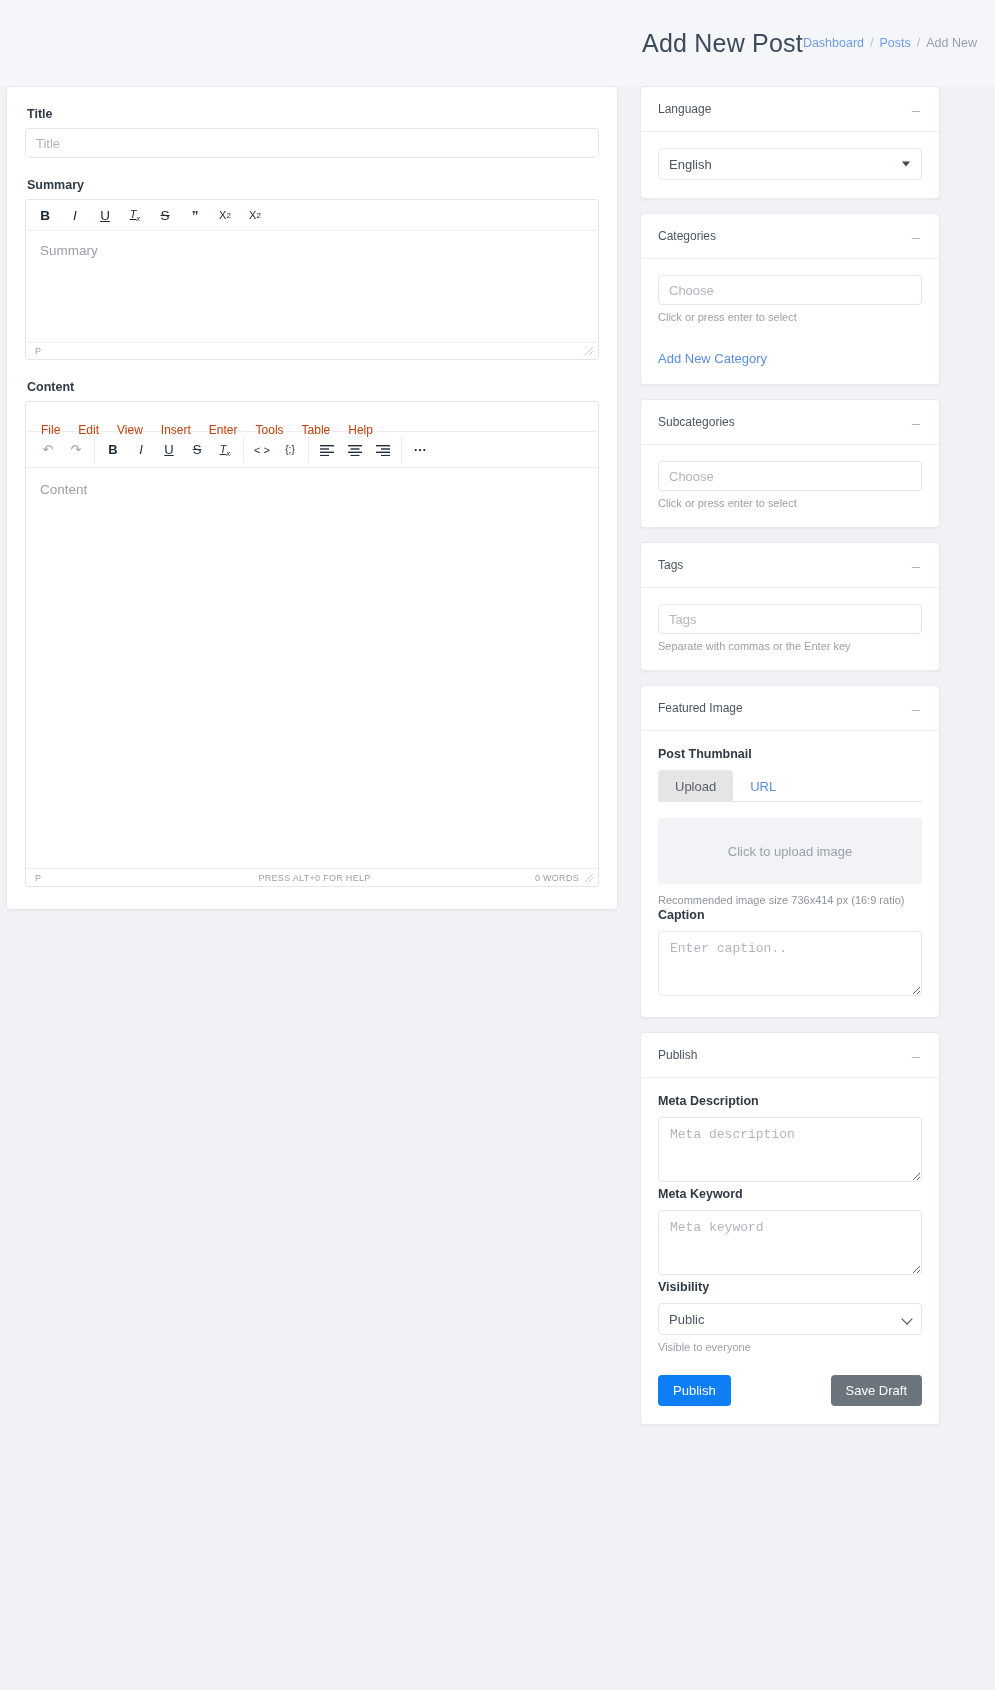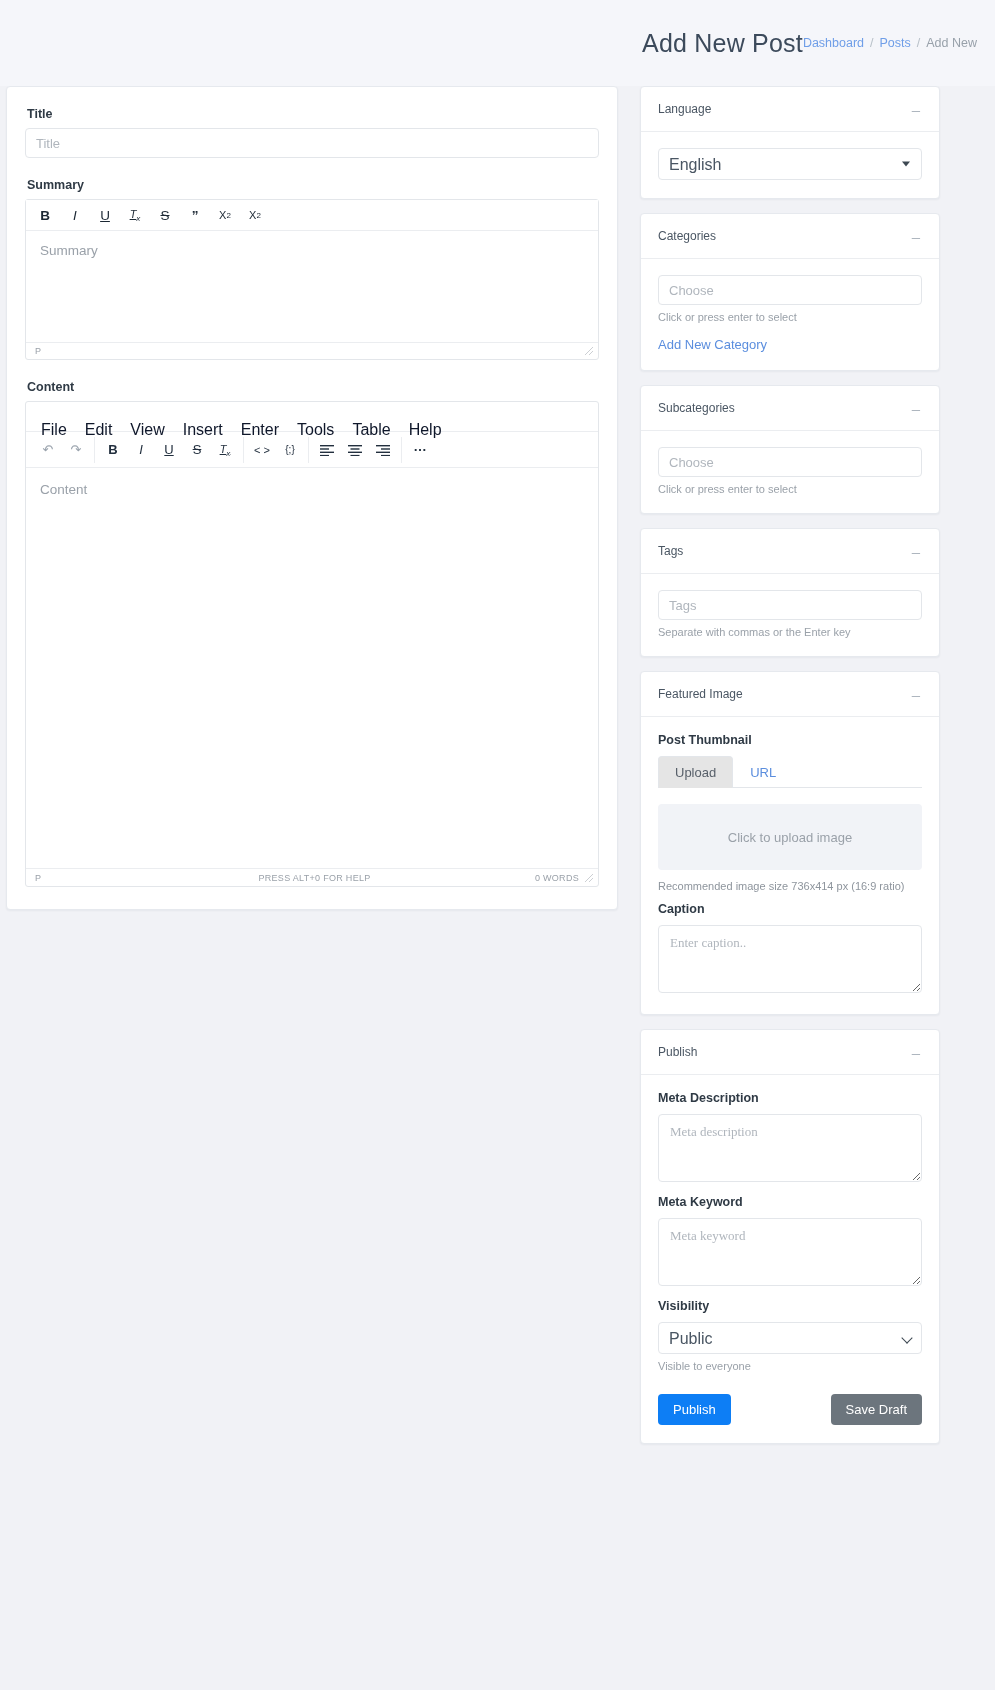--- a/index.html
+++ b/index.html
@@ -89,21 +89,21 @@
       linear-gradient(135deg, transparent 0 72%, #9aa1a9 72% 80%, transparent 80% 100%);
   }
 
   
   .mce { border: 1px solid #e3e6ea; border-radius: 3px; background: #fff; }
   .mce-menubar {
     height: 30px; display: flex; align-items: center; gap: 0;
     padding: 0 6px; border-bottom: 1px solid #ebedf0;
   }
   .mce-menuitem {
-    padding: 3px 9px; font-size: 16px; color: #0f172a; cursor: pointer; border-radius: 3px; margin-top: 27px;
+    padding: 3px 9px; font-size: 12px; color: #c2410c; cursor: pointer; border-radius: 3px; margin-top: 27px;
   }
   .mce-toolbar {
     height: 36px; display: flex; align-items: center;
     padding: 0 4px; border-bottom: 1px solid #ebedf0;
   }
   .tgroup { display: flex; align-items: center; padding: 0 4px; }
   .tgroup + .tgroup { border-left: 1px solid #ebedf0; }
   .tbtn {
     width: 28px; height: 26px; display: flex; align-items: center; justify-content: center;
     color: #222f3e; font-size: 13px; cursor: pointer; border-radius: 3px; user-select: none;
@@ -128,66 +128,66 @@
   .panel-title { font-size: 12px; color: #4a5663; font-weight: 400; }
   .panel-collapse {
     color: #aeb6bf; font-size: 15px; line-height: 1; cursor: pointer; padding: 0 2px;
   }
   .panel-body { padding: 16px 17px 18px 17px; }
 
   .select-native {
     width: 100%; height: 32px;
     border: 1px solid #e3e6ea; border-radius: 4px;
     padding: 3px 28px 3px 10px;
-    font-family: inherit; font-size: 16px; color: #4a5663;
+    font-family: inherit; font-size: 13px; color: #4a5663;
     background: #fff; outline: none;
     -webkit-appearance: none; appearance: none;
   }
   .select-wrap { position: relative; }
   .caret-tri {
     position: absolute; right: 12px; top: 50%; transform: translateY(-50%);
     width: 0; height: 0; pointer-events: none;
     border-left: 4.5px solid transparent; border-right: 4.5px solid transparent;
     border-top: 5.5px solid #3d4852;
   }
   .caret-chev {
     position: absolute; right: 11px; top: 50%; margin-top: -4px;
     width: 8px; height: 8px; pointer-events: none;
     border-right: 1.6px solid #3d4852; border-bottom: 1.6px solid #3d4852;
     transform: rotate(45deg);
   }
   .hint { font-size: 11px; color: #9aa1a9; margin-top: 6px; }
   .link-blue {
-    display: inline-block; margin-top: 14px;
+    display: inline-block; margin-top: 28px;
     color: #5b8ede; font-size: 13px; text-decoration: none; cursor: pointer;
   }
 
   .sub-label { font-size: 12.5px; font-weight: bold; color: #2f3a45; margin-bottom: 9px; }
-  .sub-label.mt { margin-top: 10px; }
+  .sub-label.mt { margin-top: 2px; }
 
   .tabs { display: flex; border-bottom: 1px solid #e3e6ea; }
   .tab {
     padding: 8px 16px; font-size: 13px; color: #5b8ede; cursor: pointer;
     border: 1px solid transparent; border-bottom: none; margin-bottom: -1px;
     border-radius: 4px 4px 0 0;
   }
   .tab.active {
     color: #58606a; background: #e5e5e5;
     border-color: #e3e6ea #e3e6ea #fff;
   }
   .upload-zone {
     margin-top: 16px; height: 66px; border-radius: 4px; background: #f1f3f7;
     display: flex; align-items: center; justify-content: center;
     color: #9aa1a9; font-size: 13px; cursor: pointer;
   }
   .upload-hint { font-size: 11px; color: #8e959d; margin-top: 10px; }
 
   .textarea {
     width: 100%; border: 1px solid #e3e6ea; border-radius: 4px;
-    padding: 9px 11px; font-family: Liberation Serif, serif; font-size: 13px; color: #3d4852;
+    padding: 9px 11px; font-family: Liberation Mono, monospace; font-size: 13px; color: #3d4852;
     background: #fff; outline: none; resize: vertical;
   }
   .textarea::placeholder { color: #b0b6bd; }
 
   .btn-row { display: flex; align-items: center; justify-content: space-between; margin-top: 22px; }
   .btn {
     border: none; border-radius: 4px; cursor: pointer;
     font-family: inherit; font-size: 13px; color: #fff;
     padding: 9px 15px; line-height: 1;
   }

